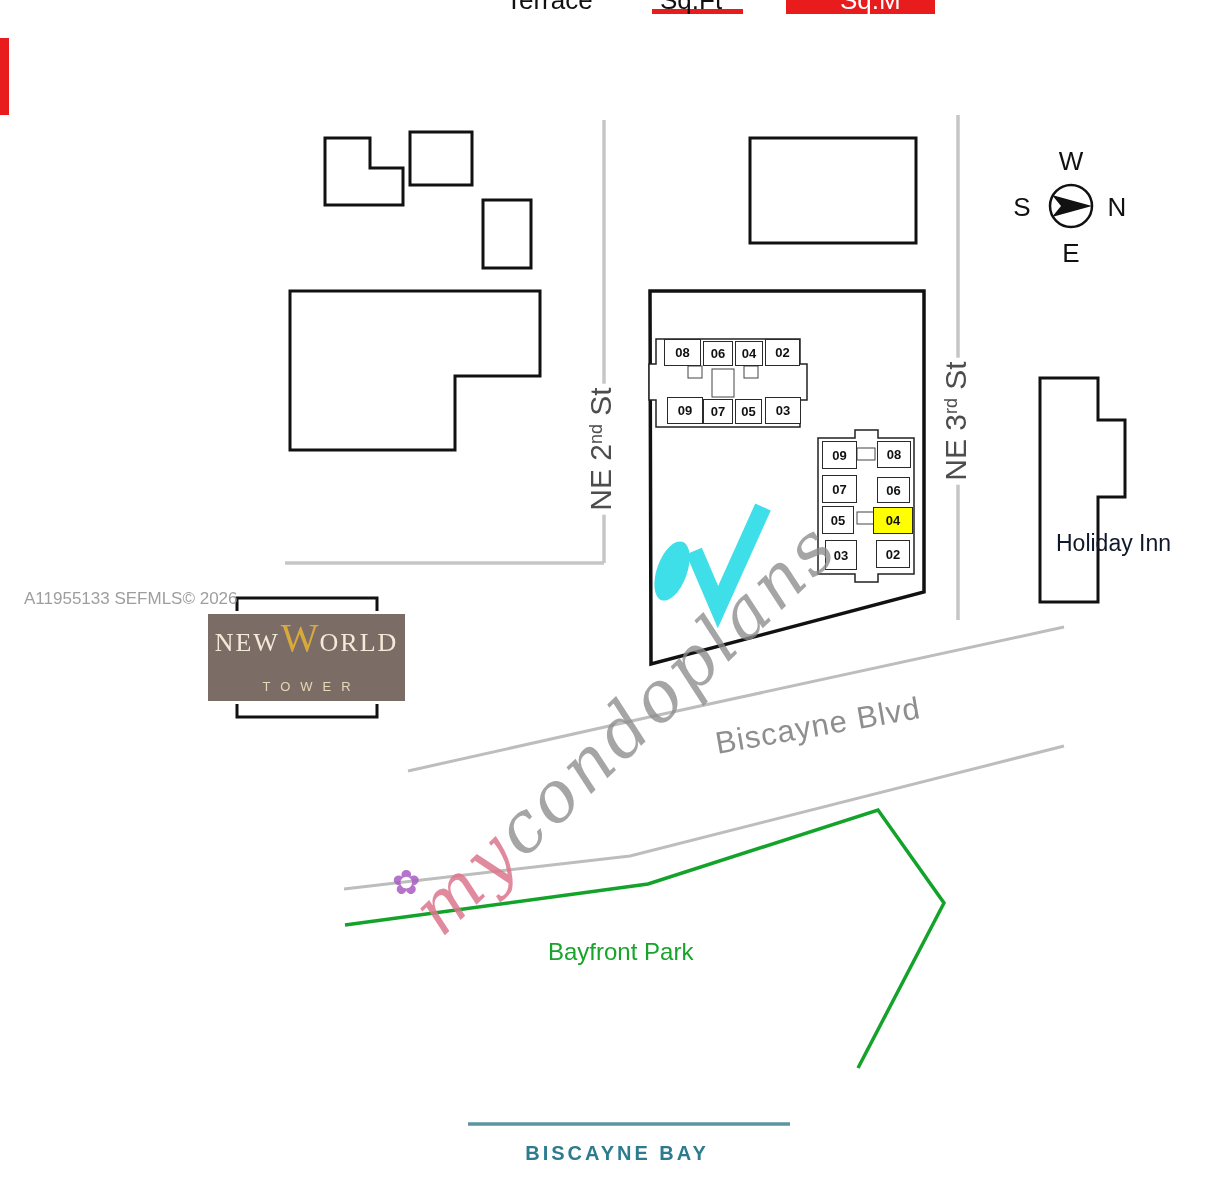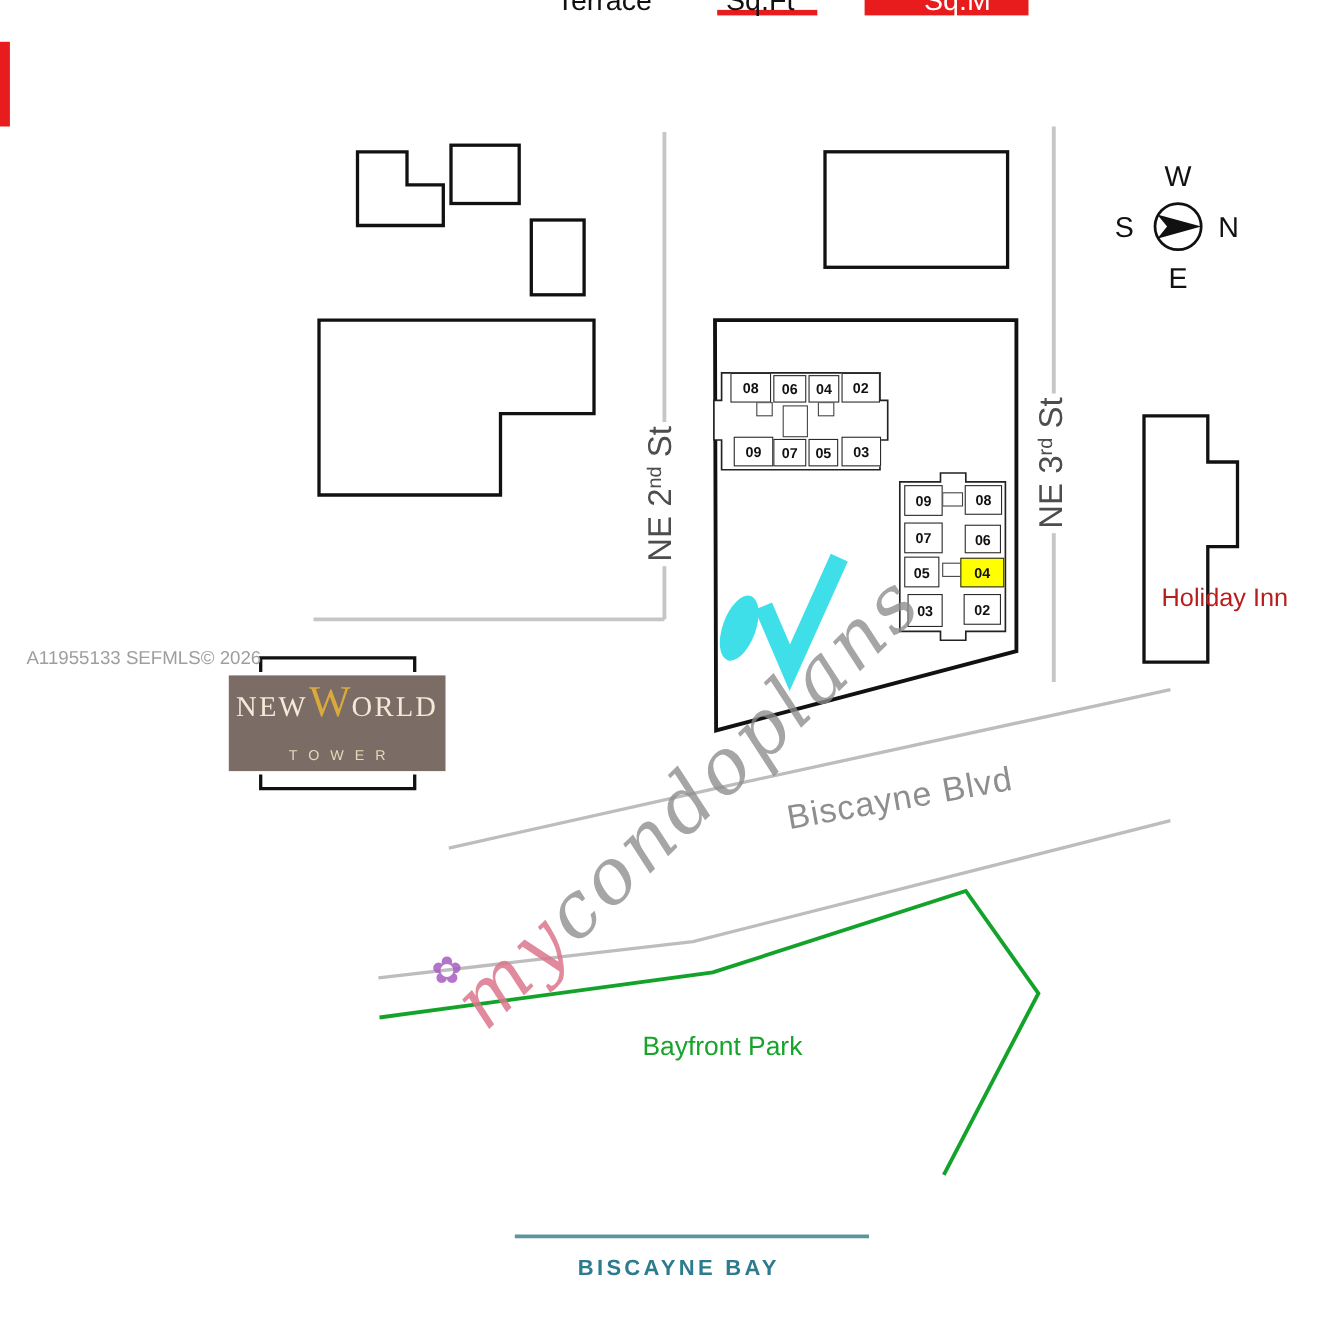--- a/index.html
+++ b/index.html
@@ -11,24 +11,24 @@
   .compass-letter{position:absolute;transform:translate(-50%,-50%);font-size:26px;color:#111;z-index:2;}
   .street-label{position:absolute;transform:translate(-50%,-50%) rotate(-90deg);font-size:30px;
                 color:#4d4d4d;white-space:nowrap;z-index:2;background:#fff;padding:0 4px;}
   .street-label .sup{font-size:0.6em;vertical-align:0.5em;}
   .unit{position:absolute;box-sizing:border-box;background:#fff;border:1px solid #2a2a2a;
         display:flex;align-items:center;justify-content:center;font-size:13px;font-weight:600;
         color:#111;z-index:2;}
   .unit.hl{background:#FFFF00;border-width:1.5px;}
   .road-label{position:absolute;transform:translate(-50%,-50%) rotate(-10deg);font-size:31px;
               color:#8e8e8e;letter-spacing:1px;white-space:nowrap;z-index:2;}
-  .park-label{position:absolute;font-size:24px;color:#17a42a;white-space:nowrap;z-index:2;margin-left:36px;}
+  .park-label{position:absolute;font-size:24px;color:#17a42a;white-space:nowrap;z-index:2;}
   .bay-label{position:absolute;transform:translateX(-50%);font-size:20px;font-weight:bold;
              letter-spacing:3px;color:#2d7b8e;white-space:nowrap;z-index:2;}
-  .hi-label{position:absolute;font-size:23px;color:#b91c1c;white-space:nowrap;z-index:2;}
+  .hi-label{position:absolute;font-size:23px;color:#0f172a;white-space:nowrap;z-index:2;}
   .hotel-box{position:absolute;left:455px;top:589px;width:114px;height:138px;box-sizing:border-box;
              border:3px solid #111;background:#fff;display:flex;flex-direction:column;
              align-items:center;justify-content:center;font-size:21px;line-height:1.3;color:#111;z-index:2;}
   .logo-box{position:absolute;left:208px;top:614px;width:197px;height:87px;background:#7C6C66;
             display:flex;flex-direction:column;align-items:center;justify-content:center;z-index:2;}
   .logo-line1{display:flex;align-items:baseline;font-family:"Liberation Serif",serif;}
   .logo-new,.logo-orld{font-size:26px;letter-spacing:2px;color:#f3ead8;}
   .logo-w{font-size:40px;color:#D9A93B;line-height:0.8;margin:0 1px;}
   .logo-tower{font-family:Liberation Sans, sans-serif;font-size:13px;letter-spacing:10px;
               color:#e6d9b8;margin-top:21px;padding-left:10px;}

